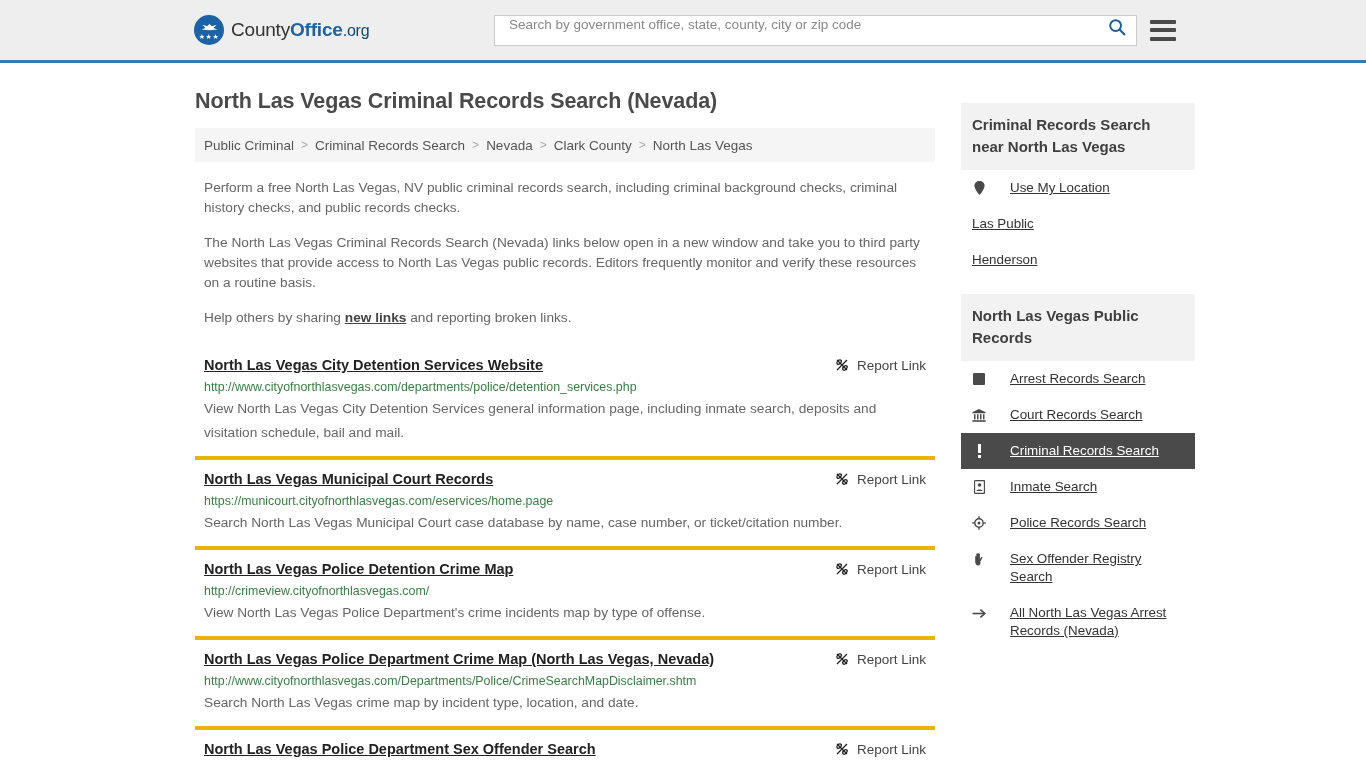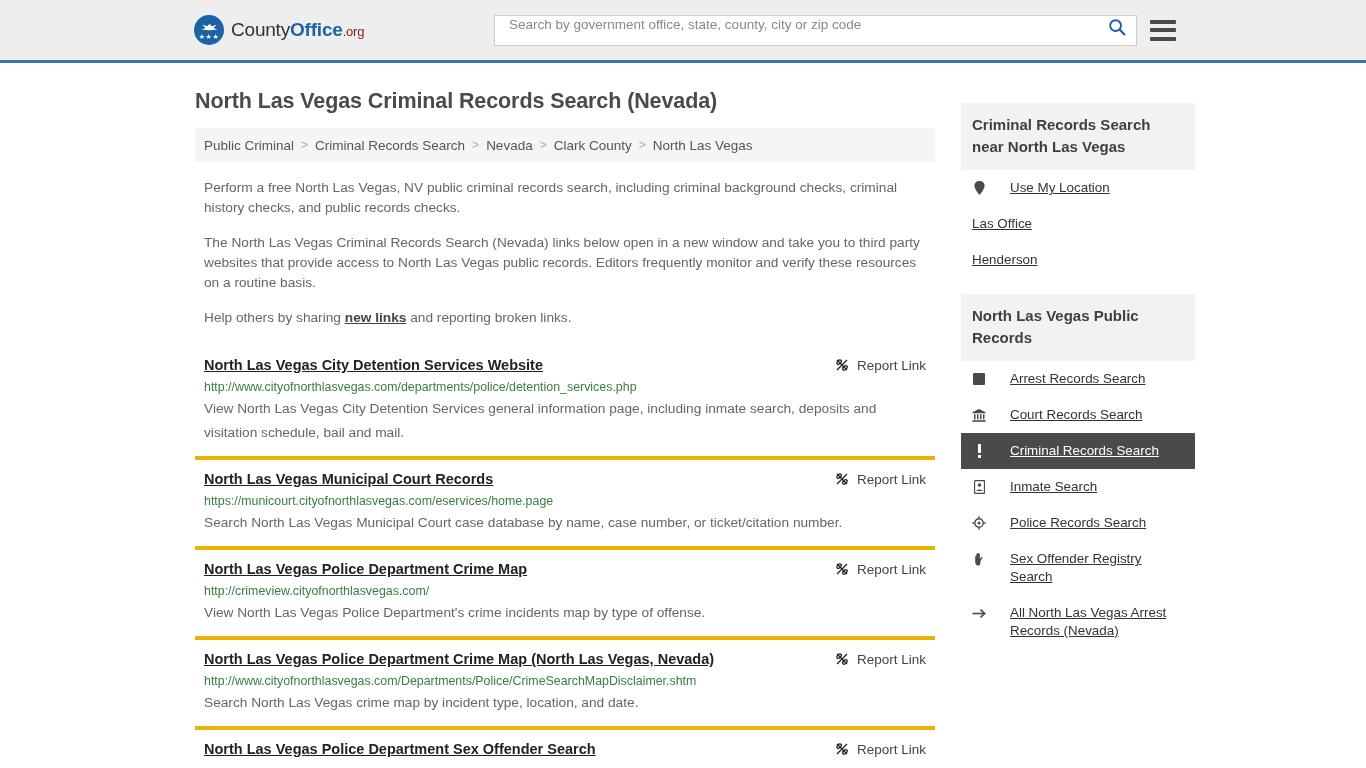--- a/index.html
+++ b/index.html
@@ -52,21 +52,21 @@
     line-height: 7px;
     margin-top: 1px;
   }
   .logo-text {
     font-size: 19px;
     color: #333333;
     letter-spacing: -0.2px;
     white-space: nowrap;
   }
   .logo-text .bold-blue { color: #1b63a5; font-weight: bold; }
-  .logo-text .thin-gray { color: #7f1d1d; font-size: 13px; }
+  .logo-text .thin-gray { color: #0c4a6e; font-size: 16px; }
   .logo-text .county { font-weight: normal; }
 
   .search-wrap {
     position: absolute;
     left: 494px;
     width: 643px;
     height: 31px;
   }
   .search-box {
     width: 100%;
@@ -344,21 +344,21 @@
               </svg>
               <span class="report-link-label">Report Link</span>
             </span>
           </div>
           <a href="#" class="result-url">https://municourt.cityofnorthlasvegas.com/eservices/home.page</a>
           <div class="result-desc">Search North Las Vegas Municipal Court case database by name, case number, or ticket/citation number.</div>
         </div>
 
         <div class="result">
           <div class="result-head">
-            <a href="#" class="result-title">North Las Vegas Police Department Crime Map</a>
+            <a href="#" class="result-title">North Las Vegas Police Detention Crime Map</a>
             <span class="report-link">
               <svg width="16" height="16" viewBox="0 0 16 16">
                 <path d="M3 3 L13 13 M13 3 L3 13" stroke="#222" stroke-width="1.3" fill="none"></path>
                 <ellipse cx="5.1" cy="5.1" rx="2.6" ry="1.7" transform="rotate(-45 5.1 5.1)" fill="none" stroke="#222" stroke-width="1.3"></ellipse>
                 <ellipse cx="10.9" cy="10.9" rx="2.6" ry="1.7" transform="rotate(-45 10.9 10.9)" fill="none" stroke="#222" stroke-width="1.3"></ellipse>
               </svg>
               <span class="report-link-label">Report Link</span>
             </span>
           </div>
           <a href="#" class="result-url">http://crimeview.cityofnorthlasvegas.com/</a>
@@ -405,21 +405,21 @@
         <ul class="side-list">
           <li class="side-item">
             <span class="side-ico">
               <svg width="11" height="14" viewBox="0 0 11 14">
                   <path d="M5.5 0 C2.5 0 0.4 2.1 0.4 4.8 C0.4 8.2 5.5 14 5.5 14 C5.5 14 10.6 8.2 10.6 4.8 C10.6 2.1 8.5 0 5.5 0 Z" fill="currentColor"></path>
                 </svg>
             </span>
             <a href="#">Use My Location</a>
           </li>
           <li class="side-item">
-            <a href="#">Las Office</a>
+            <a href="#">Las Public</a>
           </li>
           <li class="side-item">
             <a href="#">Henderson</a>
           </li>
         </ul>
       </div>
 
       <div class="side-card">
         <div class="side-head">North Las Vegas Public Records</div>
         <ul class="side-list">

